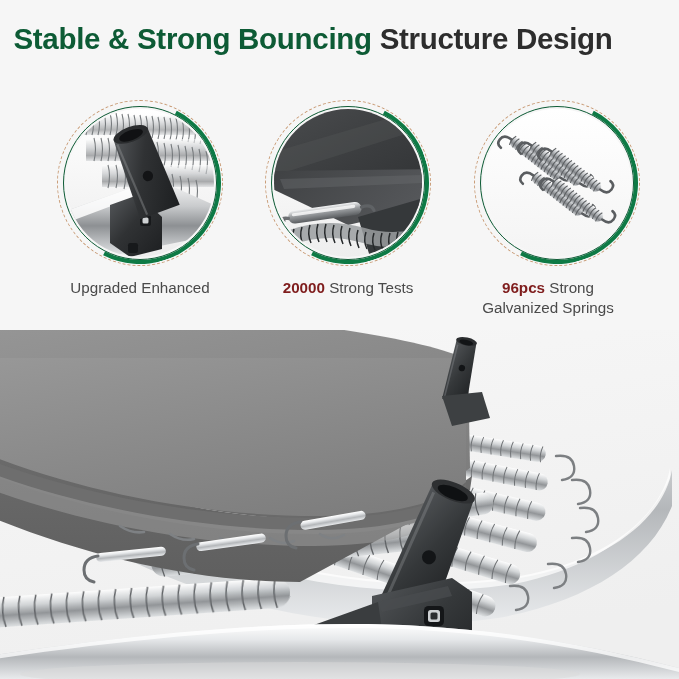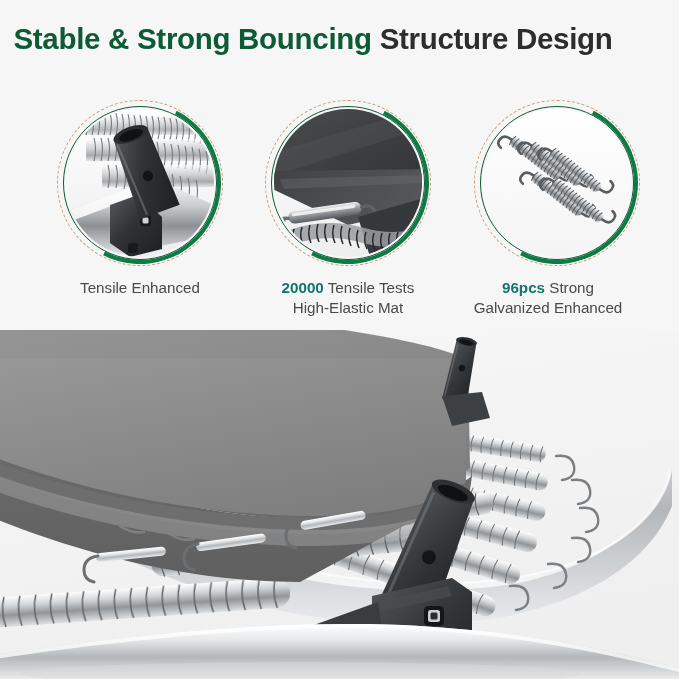--- a/index.html
+++ b/index.html
@@ -62,21 +62,21 @@
 
   
   .caps{position:absolute;left:0;top:278px;width:679px;height:50px;}
   .cap{
     position:absolute;top:0;width:232px;text-align:center;
     font-size:15.2px;line-height:19.5px;color:#4a4a4a;font-weight:normal;
   }
   .cap.c1{left:24px;}
   .cap.c2{left:232px;}
   .cap.c3{left:432px;}
-  .cap .hl{color:#0f766e;font-weight:bold;}
+  .cap .hl{color:#7f1d1d;font-weight:bold;}
   .cap .ln{display:block;}
 
   
   .photo{position:absolute;left:0;top:330px;width:679px;height:349px;overflow:hidden;background:#f6f6f6;}
   .photo svg{display:block;width:679px;height:349px;}
 </style>
 </head>
 <body>
 
 <div id="page">
@@ -410,29 +410,28 @@
               <path d="M74 39.5 q9 0 9 -7 q0 -6 -6 -6" stroke="#5a5d60" stroke-width="2.6" fill="none" stroke-linecap="round"></path>
             </g>
           </g>
         </svg>
       </div>
     </div>
   </div>
 
   <div class="caps">
     <div class="cap c1">
-      <span class="ln"><span class="hl"></span><span>Tensile Enhanced</span></span>
+      <span class="ln"><span class="hl"></span><span>Upgraded Enhanced</span></span>
     </div>
     <div class="cap c2">
-      <span class="ln"><span class="hl">20000</span><span> Tensile Tests</span></span>
-      <span class="ln">High-Elastic Mat</span>
+      <span class="ln"><span class="hl">20000</span><span> Strong Tests</span></span>
     </div>
     <div class="cap c3">
       <span class="ln"><span class="hl">96pcs</span><span> Strong</span></span>
-      <span class="ln">Galvanized Enhanced</span>
+      <span class="ln">Galvanized Springs</span>
     </div>
   </div>
 
   <div class="photo">
     <svg viewBox="0 0 679 349" preserveAspectRatio="none">
       <defs>
         <linearGradient id="hbg" x1="0" y1="0" x2="0.3" y2="1">
           <stop offset="0" stop-color="#f7f7f7"></stop>
             <stop offset="1" stop-color="#efefef"></stop>
         </linearGradient>

